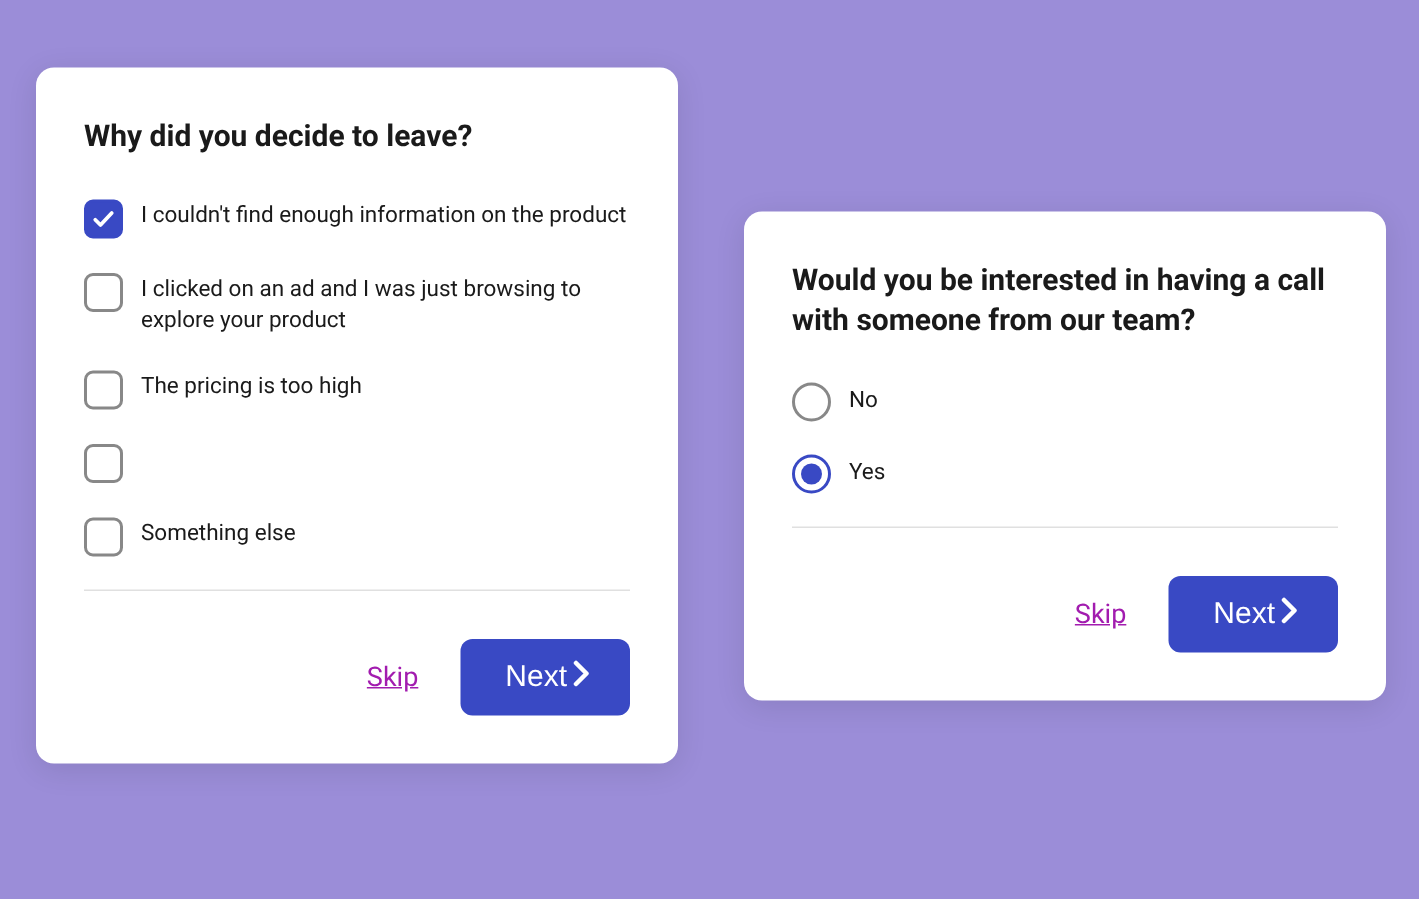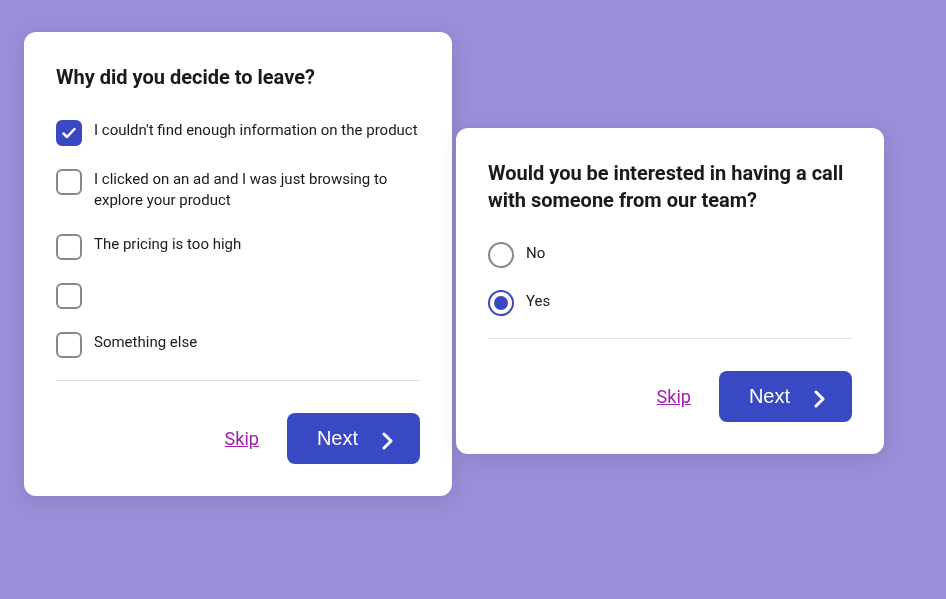--- a/index.html
+++ b/index.html
@@ -13,28 +13,29 @@
       background: #9b8dd8;
       font-family: -apple-system, BlinkMacSystemFont, "Segoe UI", Roboto, Helvetica, Arial, sans-serif;
       position: relative;
     }
     .card {
       background: #fff;
       border-radius: 12px;
       position: absolute;
       padding: 32px;
       box-shadow: 0 4px 20px rgba(0,0,0,0.1);
+      margin-top: 13px;
     }
     .card-left {
       left: 24px;
       top: 32px;
       width: 428px;
     }
     .card-right {
-      left: 456px;
+      left: 496px;
       top: 128px;
       width: 428px;
     }
     .question {
       font-size: 20px;
       font-weight: 700;
       color: #1a1a1a;
       margin-bottom: 28px;
       line-height: 1.35;
     }
@@ -117,22 +118,22 @@
     .next-button {
       background: #3949c4;
       color: #fff;
       border: none;
       border-radius: 8px;
       padding: 14px 26px 14px 30px;
       font-size: 20px;
       font-weight: 500;
       cursor: pointer;
       display: inline-flex;
-      align-items: flex-end;
-      gap: 24px;
+      align-items: flex-start;
+      gap: 4px;
     }
     .next-button svg {
       flex-shrink: 0;
     }
   </style>
 </head>
 <body>
 
 <div class="card card-left">
   <div class="question">Why did you decide to leave?</div>

